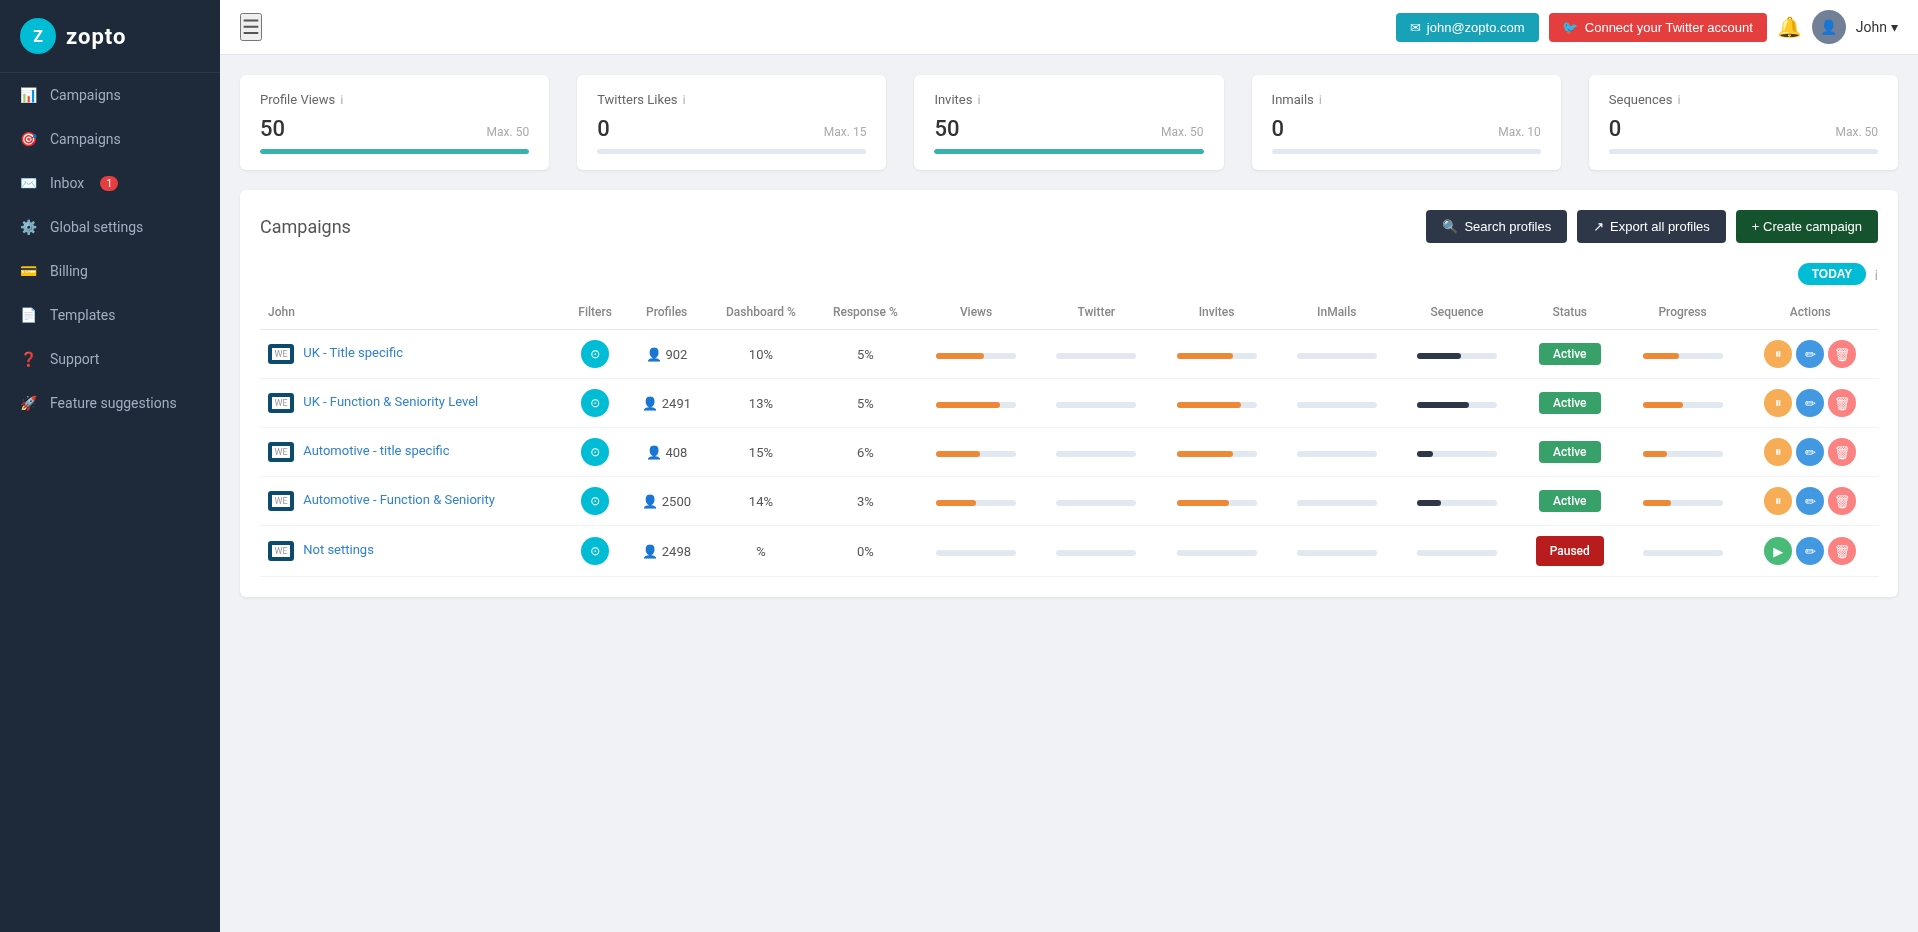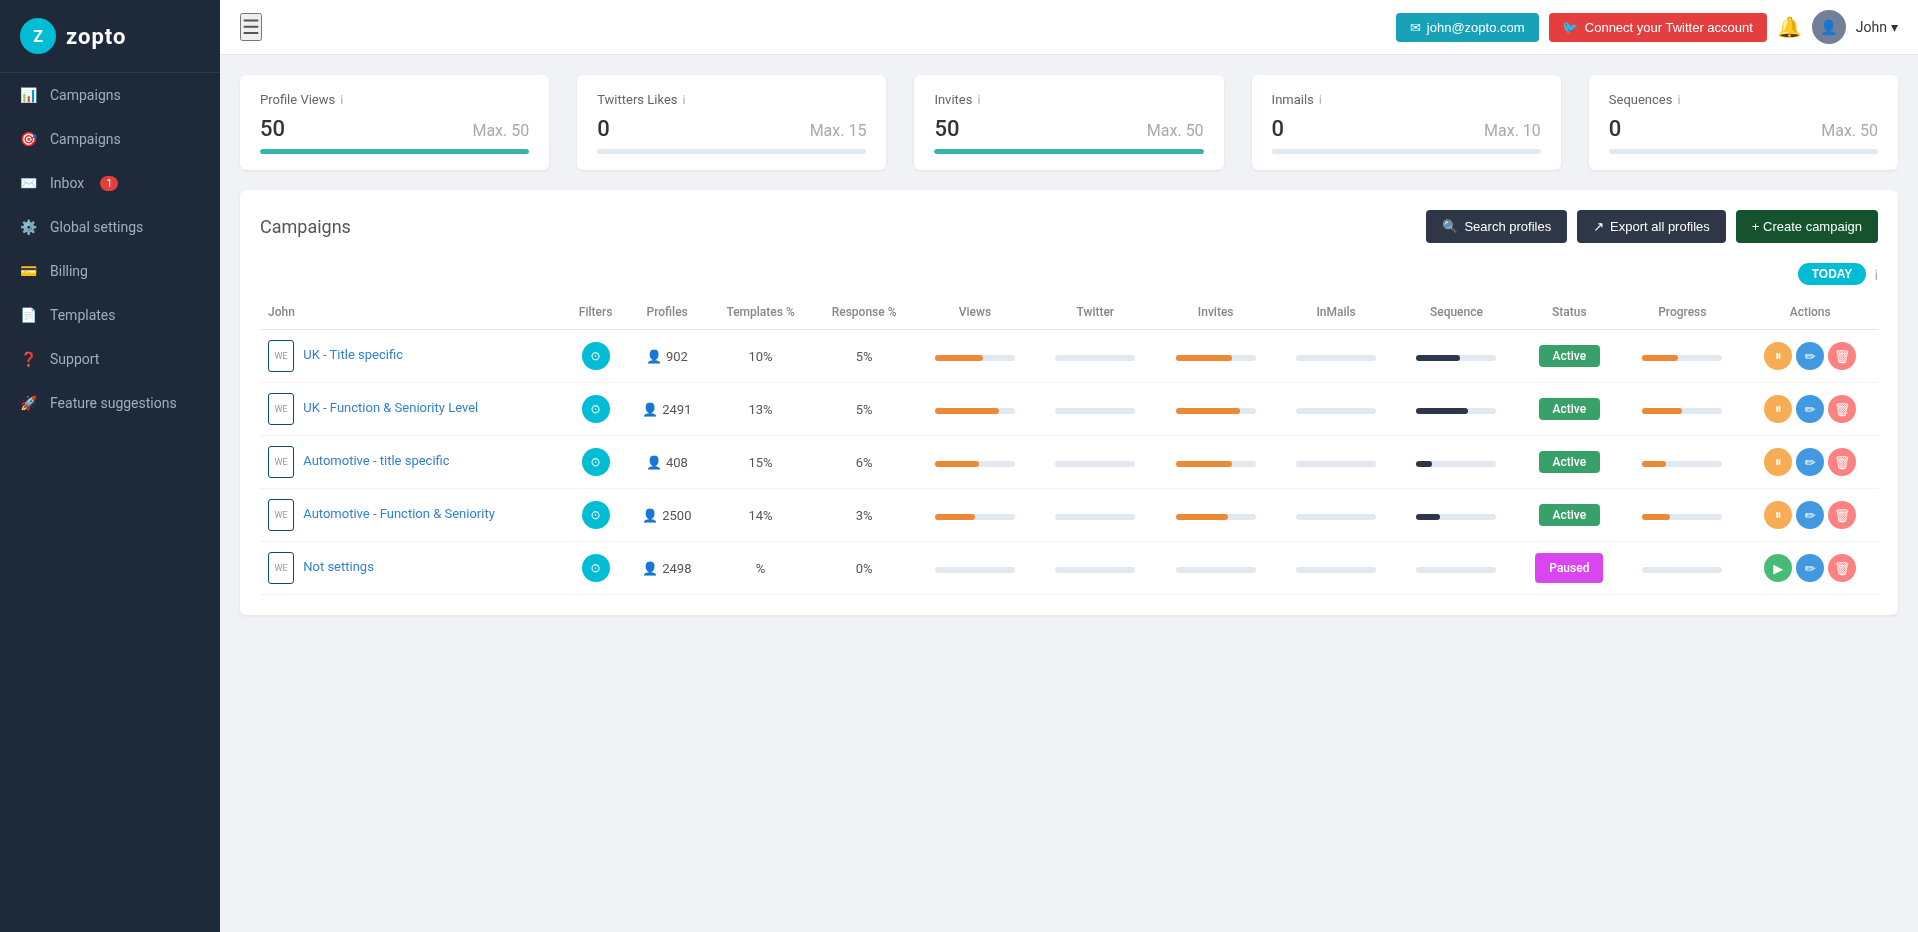--- a/index.html
+++ b/index.html
@@ -72,21 +72,21 @@
     
     .stats-row { display: flex; gap: 28px; margin-bottom: 20px; }
     .stat-card {
       background: #fff; border-radius: 6px; padding: 16px 20px; flex: 1;
       box-shadow: 0 1px 3px rgba(0,0,0,0.08);
     }
     .stat-card .title { font-size: 13px; color: #666; display: flex; align-items: center; gap: 5px; margin-bottom: 8px; }
     .stat-card .info-icon { color: #aaa; font-size: 12px; }
     .stat-values { display: flex; justify-content: space-between; align-items: baseline; margin-bottom: 8px; }
     .stat-current { font-size: 22px; font-weight: 500; color: #333; }
-    .stat-max { font-size: 16px; color: #aaa; }
+    .stat-max { font-size: 12px; color: #aaa; }
     .stat-bar { height: 5px; background: #e2e8f0; border-radius: 3px; overflow: hidden; }
     .stat-bar-fill { height: 100%; border-radius: 3px; }
     .bar-teal { background: #38b2ac; }
 
     
     .campaigns-section { background: #fff; border-radius: 6px; box-shadow: 0 1px 3px rgba(0,0,0,0.08); padding: 20px; }
     .campaigns-header { display: flex; align-items: center; margin-bottom: 20px; }
     .campaigns-title { font-size: 18px; color: #555; font-weight: 400; }
     .campaigns-actions { margin-left: auto; display: flex; gap: 10px; }
     .btn-dark {
@@ -109,37 +109,37 @@
     tbody td { padding: 10px 8px; text-align: center; color: #555; }
     tbody td:first-child { text-align: left; }
     .campaign-name { color: #3182ce; text-decoration: none; font-size: 13px; margin-top: 12px; }
     .campaign-icon {
       width: 28px; height: 28px; border-radius: 50%;
       background: #00bcd4; display: inline-flex; align-items: center; justify-content: center;
       color: #fff; font-size: 12px;
     }
     .we-badge {
       display: inline-flex; align-items: center; justify-content: center;
-      width: 26px; height: 32px; border: 1px solid #0c4a6e; border-radius: 3px;
+      width: 26px; height: 20px; border: 4px solid #0c4a6e; border-radius: 3px;
       font-size: 9px; color: #999; margin-right: 6px;
     }
     .profiles-count { color: #555; display: flex; align-items: center; gap: 4px; justify-content: center; }
     .progress-container { width: 80px; background: #e2e8f0; border-radius: 3px; height: 6px; display: inline-block; }
     .progress-fill { height: 100%; border-radius: 3px; }
     .fill-orange { background: #ed8936; }
     .fill-dark { background: #2d3748; }
     .fill-gray { background: #a0aec0; }
 
     
     .status-active {
       background: #38a169; color: #fff; border-radius: 4px;
       padding: 4px 14px; font-size: 12px; font-weight: 500; display: inline-block;
     }
     .status-paused {
-      background: #d946ef; color: #fff; border-radius: 4px;
+      background: #b91c1c; color: #fff; border-radius: 4px;
       padding: 8px 14px; font-size: 12px; font-weight: 500; display: inline-block;
     }
 
     
     .action-btn {
       width: 28px; height: 28px; border-radius: 50%; border: none; cursor: pointer;
       display: inline-flex; align-items: center; justify-content: center; font-size: 13px;
     }
     .btn-pause { background: #f6ad55; color: #fff; }
     .btn-play { background: #48bb78; color: #fff; }
@@ -323,21 +323,21 @@
         <button class="toggle-btn">TODAY</button>
         <span class="info-circle">ℹ</span>
       </div>
 
       <table>
         <thead>
           <tr>
             <th>John</th>
             <th>Filters</th>
             <th>Profiles</th>
-            <th>Templates %</th>
+            <th>Dashboard %</th>
             <th>Response %</th>
             <th>Views</th>
             <th>Twitter</th>
             <th>Invites</th>
             <th>InMails</th>
             <th>Sequence</th>
             <th>Status</th>
             <th>Progress</th>
             <th>Actions</th>
           </tr>

